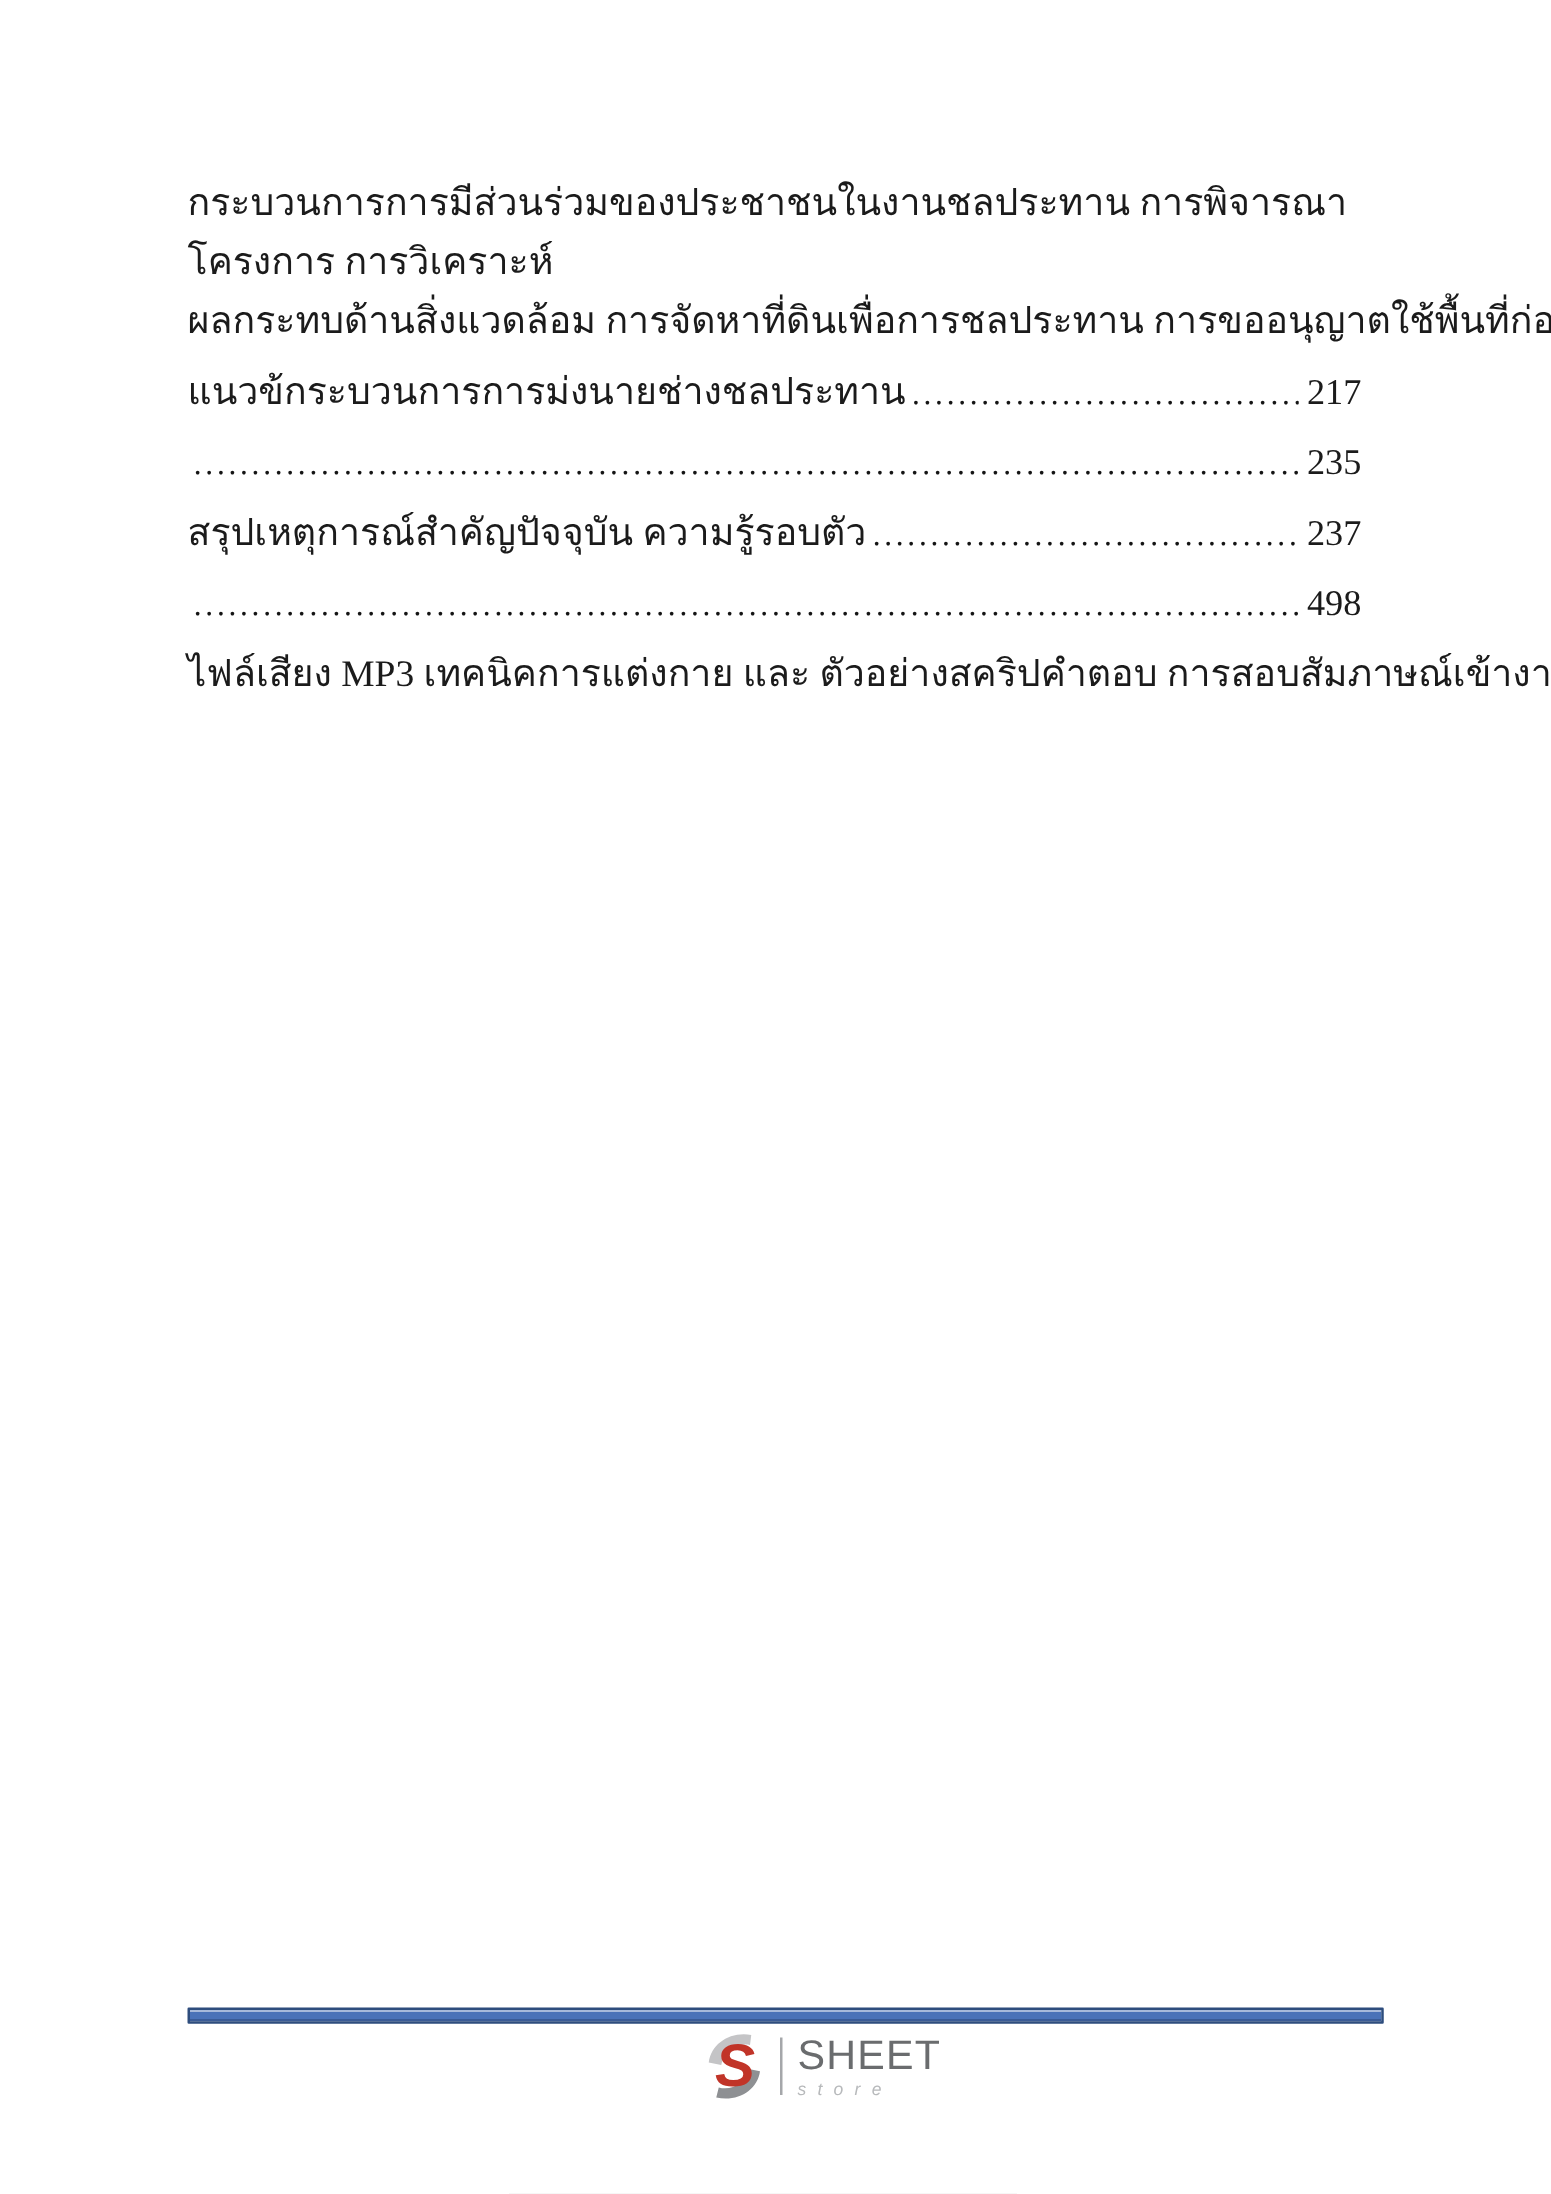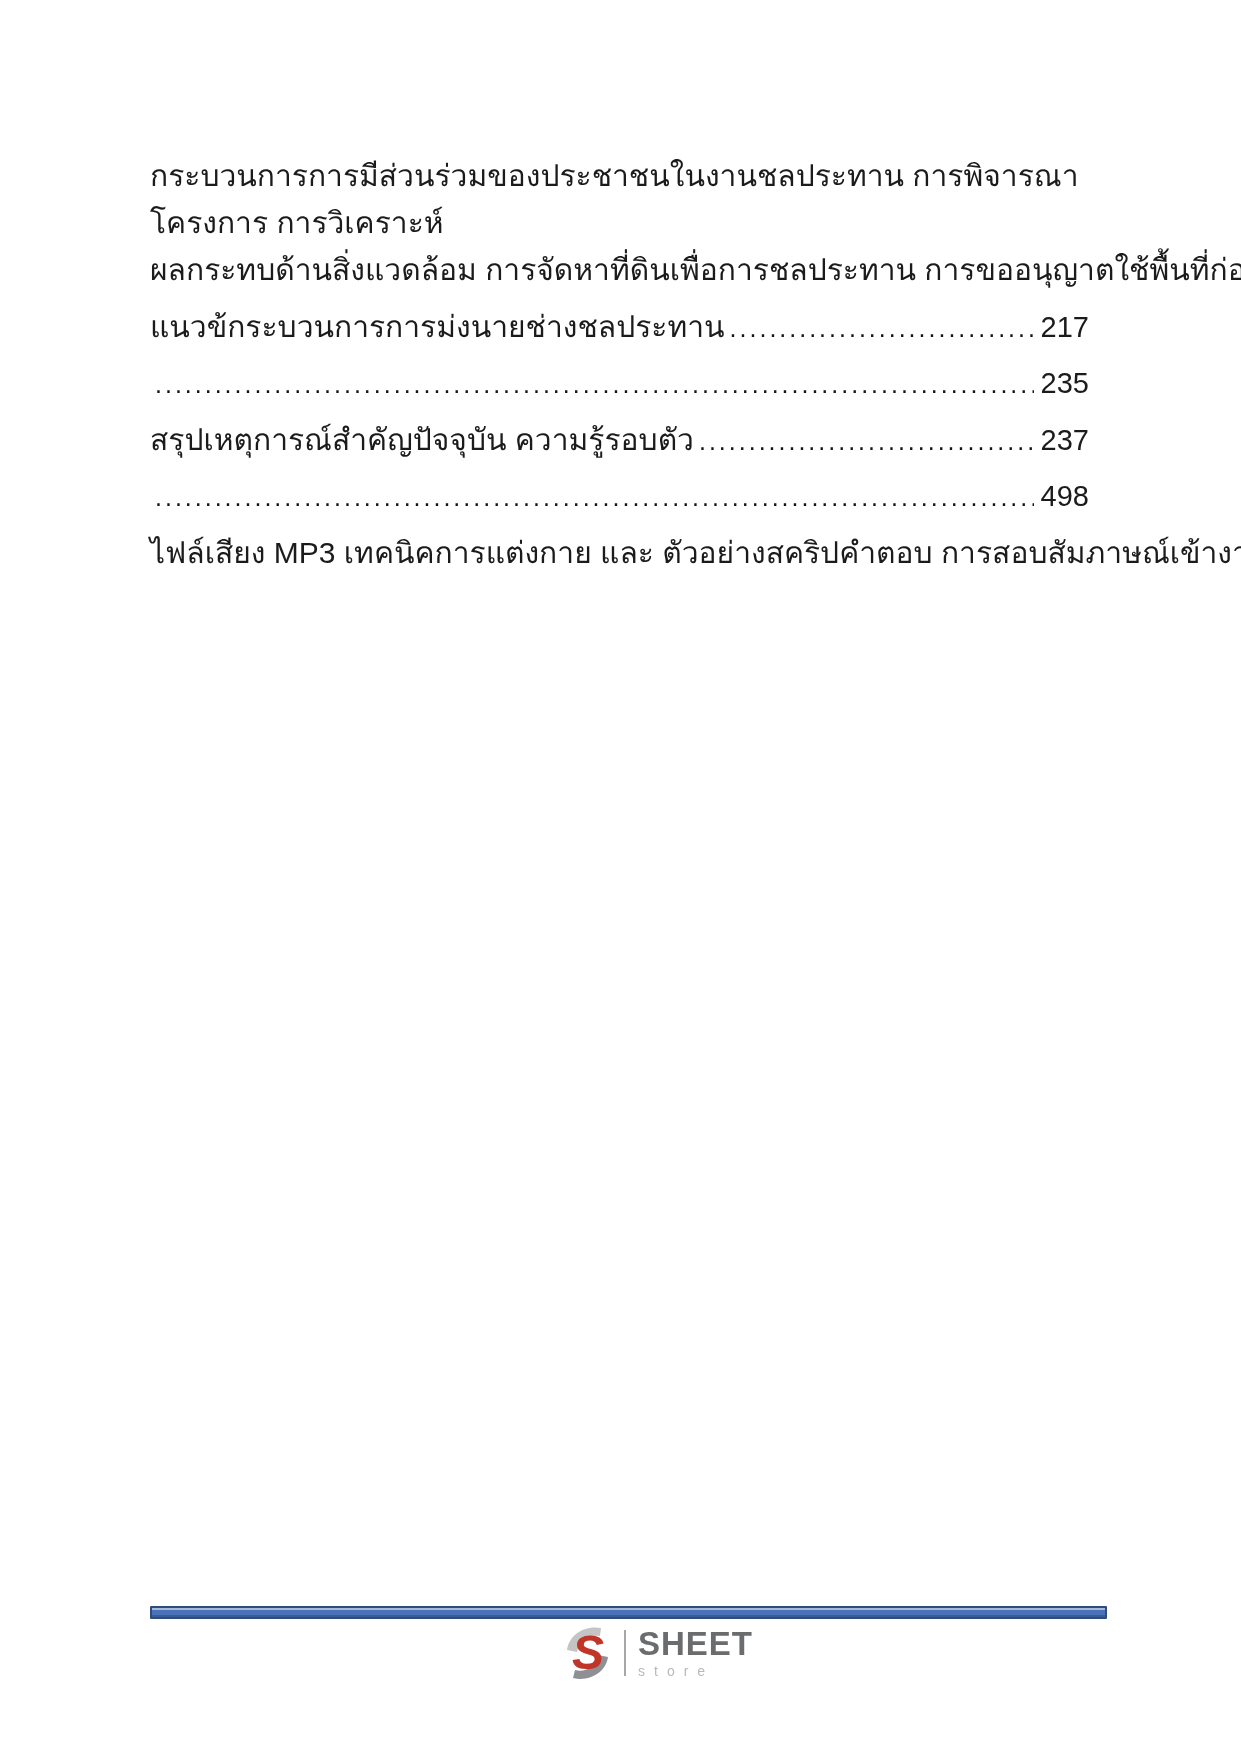--- a/index.html
+++ b/index.html
@@ -7,24 +7,25 @@
     position:relative;
     width:1241px; height:1755px;
     margin:0 auto;
     background:#ffffff;
     font-family:"Liberation Sans", sans-serif;
     color:#1b1b1b;
     overflow:hidden;
   }
   .toc {
     position:absolute;
-    left:150px; top:152px;
+    left:150px; top:139px;
     width:939px;
     font-size:30px;
     line-height:47px;
+    font-family:Liberation Serif, serif;
   }
   .toc-entry { margin-bottom:8px; }
   .toc-row { display:flex; align-items:baseline; }
   .toc-label { white-space:nowrap; flex-shrink:0; }
   .leader {
     flex:1 1 auto;
     overflow:hidden;
     white-space:nowrap;
     margin:0 7px 0 5px;
     font-size:25px;
@@ -49,26 +50,26 @@
     align-items:center;
   }
   .logo-icon { position:relative; width:54px; height:58px; }
   .logo-divider {
     width:2px; height:46px;
     background:#a5a7aa;
     margin:0 12px 0 10px;
   }
   .logo-text { display:flex; flex-direction:column; }
   .logo-brand {
-    font-size:33px; font-weight:bold;
+    font-size:33px; font-weight:normal;
     color:#6a6c6e; letter-spacing:1px; line-height:32px;
   }
   .logo-sub {
     font-size:14px; color:#b7b9bb;
-    letter-spacing:9px; line-height:16px; margin-top:3px;
+    letter-spacing:9px; line-height:16px; margin-top:3px;font-style:italic;
   }
 </style>
 </head>
 <body>
 
 <div class="page">
 
   <div class="toc">
 
     <div class="toc-entry">

